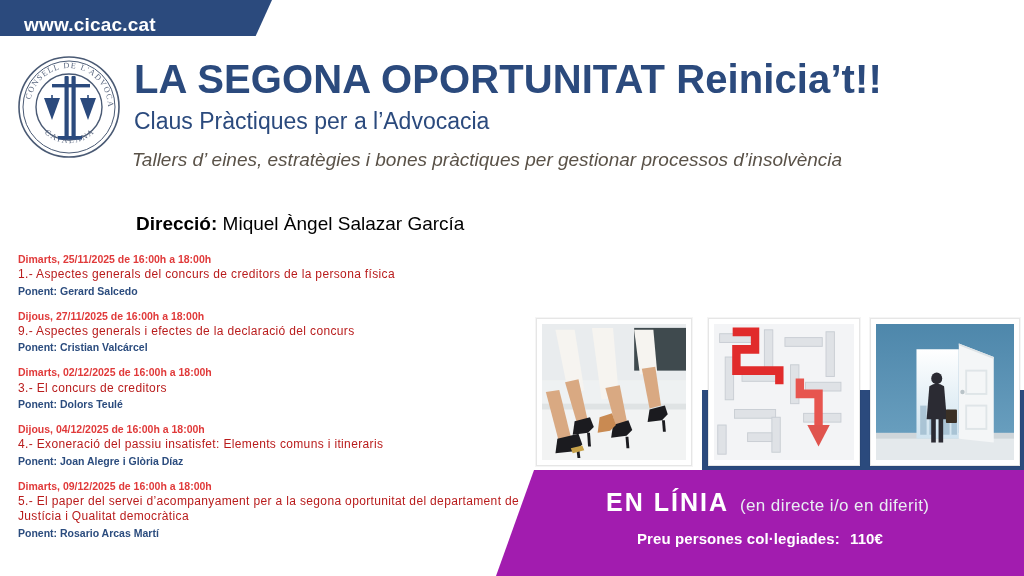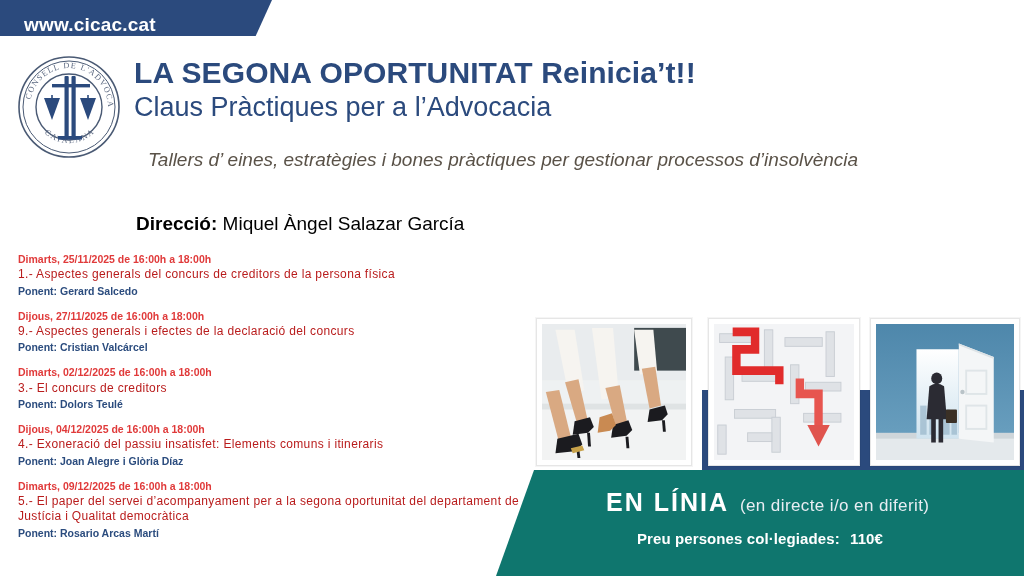--- a/index.html
+++ b/index.html
@@ -22,29 +22,29 @@
     margin-left:24px;white-space:nowrap;
   }
 
   
   .logo{position:absolute;left:14px;top:52px;width:110px;height:110px;}
   .logo svg{display:block;}
 
   
   .title-block{position:absolute;left:134px;top:56px;width:870px;}
   .title1{
-    font-size:30px;font-weight:bold;color:#2b4a7d;line-height:1.15;
+    font-size:40px;font-weight:bold;color:#2b4a7d;line-height:1.15;
     letter-spacing:.1px;white-space:nowrap;
   }
   .title2{
-    font-size:27px;font-weight:normal;color:#2b4a7d;line-height:1.2;
-    white-space:nowrap;
+    font-size:23px;font-weight:normal;color:#2b4a7d;line-height:1.2;
+    margin-top:6px;white-space:nowrap;
   }
   .subtitle{
-    position:absolute;left:148px;top:148px;width:850px;
+    position:absolute;left:132px;top:148px;width:850px;
     font-size:19px;font-style:italic;color:#5a5248;line-height:1.28;
   }
   .direccio{
     position:absolute;left:136px;top:213px;
     font-size:19px;color:#000000;white-space:nowrap;
   }
   .direccio b{font-weight:bold;}
   .direccio span.name{font-weight:normal;}
 
   
@@ -76,21 +76,21 @@
   #photo-3{left:334px;width:150px;}
 
   
   .navy-back{position:absolute;top:72px;height:80px;background:#2b4a7d;}
   #navy-a{left:166px;width:164px;}
   #navy-b{left:328px;width:160px;}
 
   
   .banner{
     position:absolute;left:496px;top:470px;width:528px;height:106px;
-    background:#0f766e;
+    background:#a21caf;
     clip-path:polygon(7.2% 0,100% 0,100% 100%,0 100%);
     text-decoration:underline;
   }
   .banner-line1{
     position:absolute;left:110px;top:18px;white-space:nowrap;
     display:flex;align-items:baseline;gap:11px;
   }
   .enlinia{
     color:#fff;font-size:25px;font-weight:bold;letter-spacing:2px;
   }

